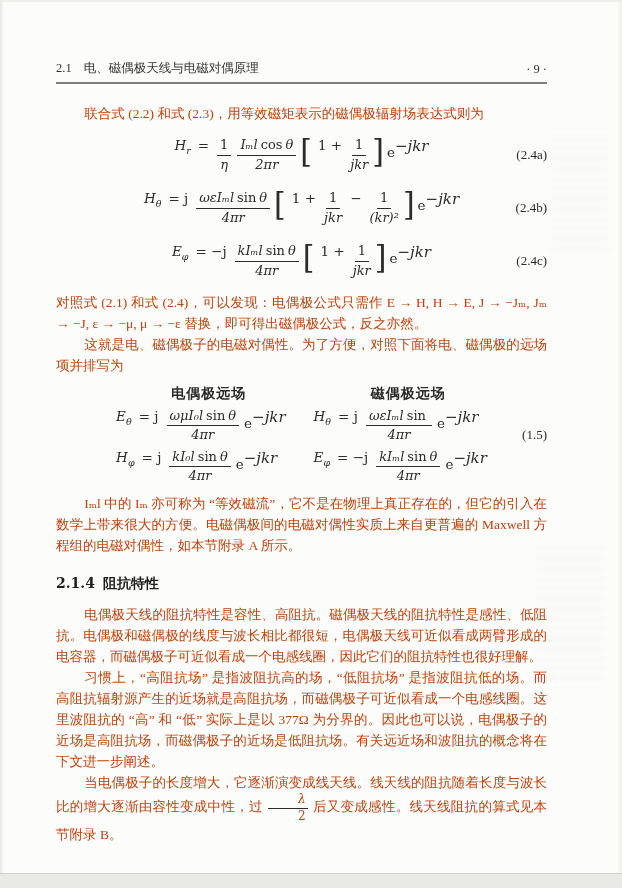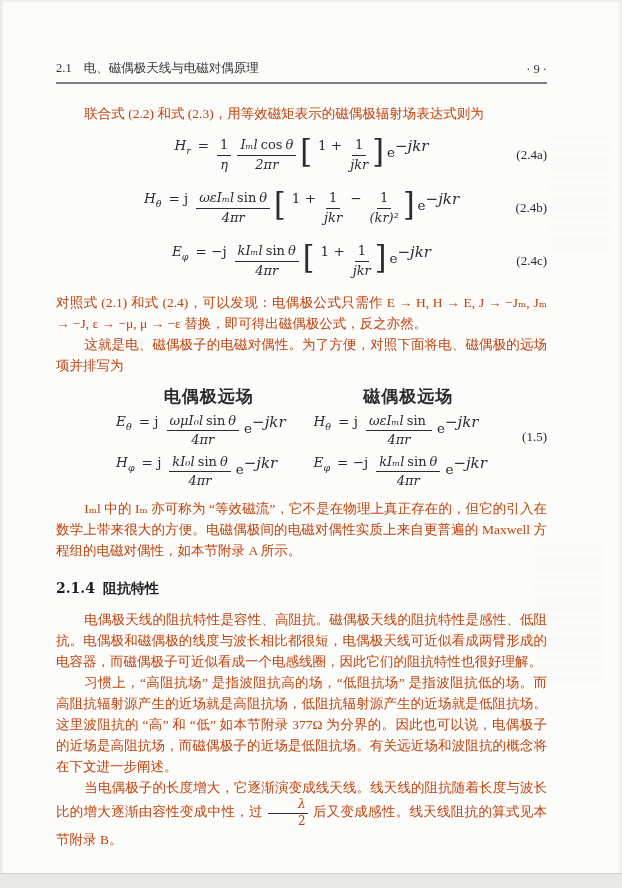--- a/index.html
+++ b/index.html
@@ -45,21 +45,21 @@
   .fn { border-bottom:1px solid #2b2b2b; padding:0 3px 1px; display:inline-flex;
         align-items:baseline; justify-content:center; white-space:nowrap; }
   .fn > * + * { margin-left:3px; }
   .fd { padding-top:1px; white-space:nowrap; }
   .bigbr { font-size:30px; line-height:1; margin:0 1px; transform:scaleY(1.05);
            font-style:normal; }
   .etok sup { font-size:15px; }
 
   .eq25grid { display:grid; grid-template-columns:auto auto; column-gap:24px;
               row-gap:5px; justify-items:start; align-items:center; }
-  .eq25head { justify-self:center; font-weight:bold; font-size:17px;
+  .eq25head { justify-self:center; font-weight:bold; font-size:14px;
               font-family:"Liberation Serif",serif; letter-spacing:1px;padding-left:16px; }
 
   .subsection { font-weight:bold; font-size:14px; margin:19px 0 11px; color:#1f1f1f; }
   .subsection .no { margin-right:8px; font-family:"DejaVu Serif",serif; }
 
   .ifrac { display:inline-flex; flex-direction:column; align-items:center;
            vertical-align:middle; margin:0 5px; line-height:1.15; font-size:12px;
            font-family:"DejaVu Serif",serif; }
   .ifrac .fn { padding:0 2px 1px; }
 </style>
@@ -231,21 +231,21 @@
       <span class="eqnum">(1.5)</span>
     </div>
 
     <p class="para indent mt-s">Iₘl 中的 Iₘ 亦可称为 “等效磁流”，它不是在物理上真正存在的，但它的引入在数学上带来很大的方便。电磁偶极间的电磁对偶性实质上来自更普遍的 Maxwell 方程组的电磁对偶性，如本节附录 A 所示。</p>
 
     <div class="subsection">
       <span class="no">2.1.4</span><span>阻抗特性</span>
     </div>
 
     <p class="para indent">电偶极天线的阻抗特性是容性、高阻抗。磁偶极天线的阻抗特性是感性、低阻抗。电偶极和磁偶极的线度与波长相比都很短，电偶极天线可近似看成两臂形成的电容器，而磁偶极子可近似看成一个电感线圈，因此它们的阻抗特性也很好理解。</p>
-    <p class="para indent">习惯上，“高阻抗场” 是指波阻抗高的场，“低阻抗场” 是指波阻抗低的场。而高阻抗辐射源产生的近场就是高阻抗场，低阻抗辐射源产生的近场就是低阻抗场。这里波阻抗的 “高” 和 “低” 如本节附录 377Ω 为分界的。因此也可以说，电偶极子的近场是高阻抗场，而磁偶极子的近场是低阻抗场。有关远近场和波阻抗的概念将在下文进一步阐述。</p>
+    <p class="para indent">习惯上，“高阻抗场” 是指波阻抗高的场，“低阻抗场” 是指波阻抗低的场。而高阻抗辐射源产生的近场就是高阻抗场，而磁偶极子可近似看成一个电感线圈。这里波阻抗的 “高” 和 “低” 实际上是以 377Ω 为分界的。因此也可以说，电偶极子的近场是高阻抗场，而磁偶极子的近场是低阻抗场。有关远近场和波阻抗的概念将在下文进一步阐述。</p>
 
     <p class="para indent">
       <span>当电偶极子的长度增大，它逐渐演变成线天线。线天线的阻抗随着长度与波长比的增大逐渐由容性变成中性，过</span><span class="ifrac">
           <span class="fn v">λ</span>
           <span class="fd rm">2</span>
         </span><span>后又变成感性。线天线阻抗的算式见本节附录 B。</span>
     </p>
 
   </div>
 

